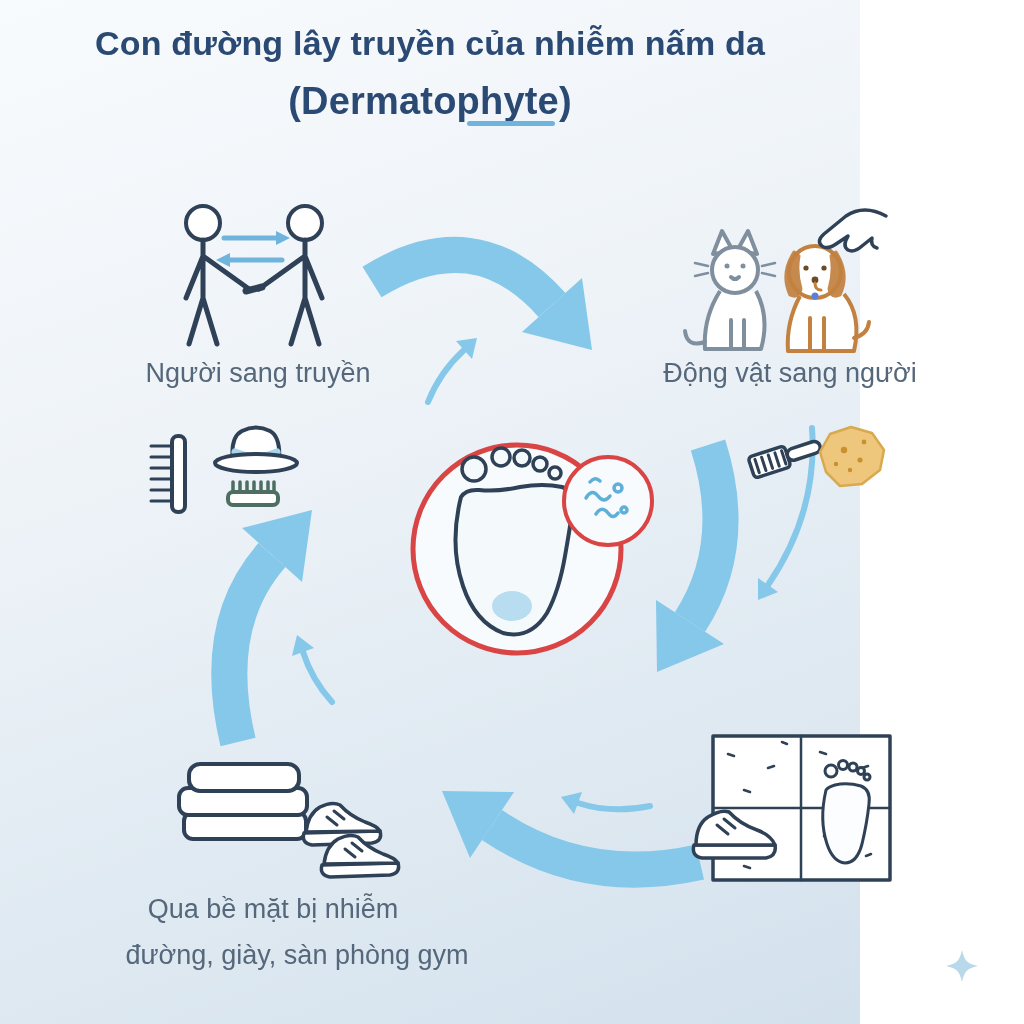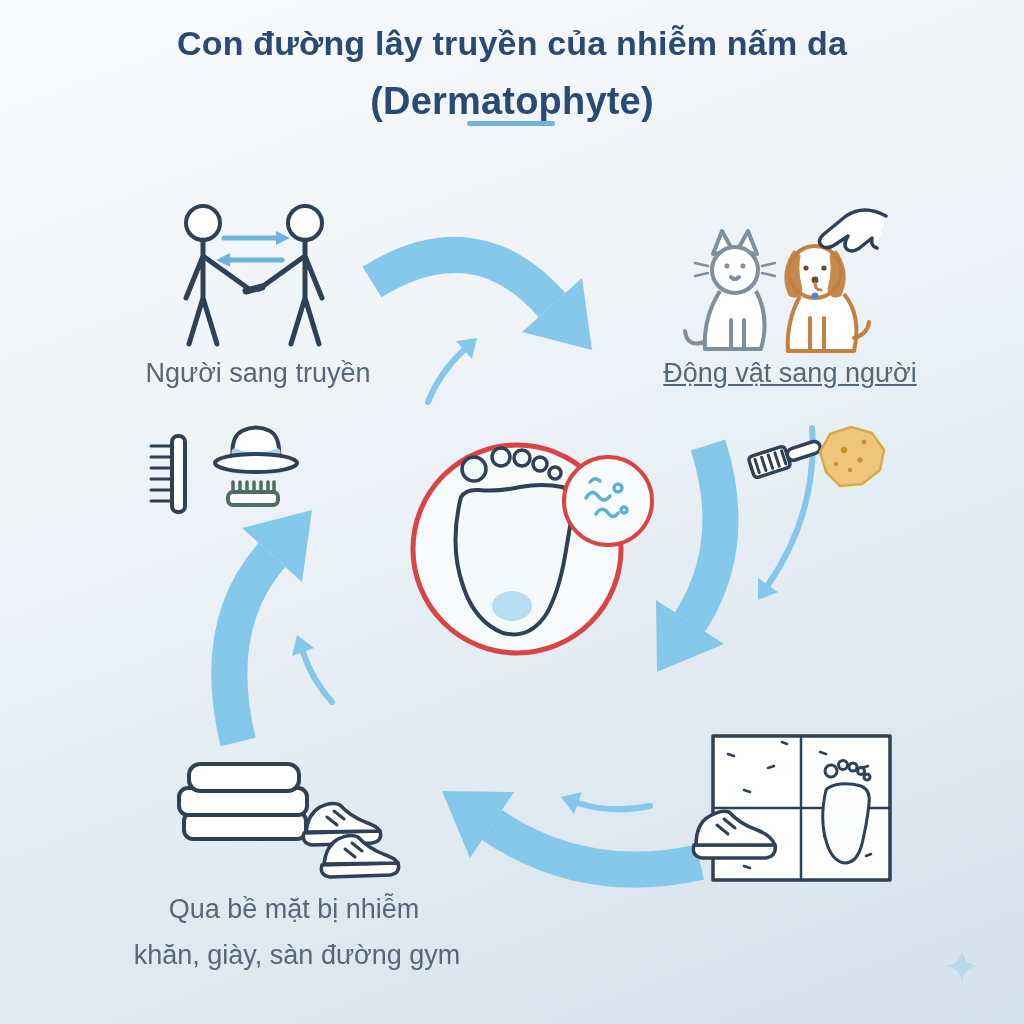--- a/index.html
+++ b/index.html
@@ -4,35 +4,35 @@
 <style>
   * { margin:0; padding:0; box-sizing:border-box; }
   :root{
     --title:#2a4a74; --label:#55677a; --arrow:#85c8e9; --outline:#2f4156;
     --red:#d94444; --dog:#c2813f; --cat:#7f8f9d; --accent:#6fb4dd;
     --light-blue:#a9d5ec; --cloth:#eec67c; --cloth-spot:#c8912e;
     --comb-green:#4d6f62; --microbe:#5fb0d8; --collar:#5a7fd6; --sparkle:#b9d8ea;
   }
   html,body{ width:1024px; height:1024px; overflow:hidden;
     font-family:"Liberation Sans", sans-serif; }
-  .stage{ position:relative; width:1024px; height:1024px;
+  .stage{ position:relative; width:860px; height:1024px;
     background:linear-gradient(160deg,#f8fbfd 0%,#eef3f8 38%,#e0eaf2 70%,#d3e1ed 100%); }
   .diagram{ position:absolute; left:0; top:0; width:1024px; height:1024px; }
 
   .title-line{ position:absolute; left:0; width:100%; text-align:center;
     font-weight:bold; color:var(--title); letter-spacing:.2px; }
   .title-line1{ top:24px; font-size:34px; }
   .title-line2{ top:80px; font-size:38px; }
   .title-underline{ position:absolute; top:121px; left:467px; width:88px; height:5px;
     border-radius:3px; background:var(--accent); }
 
   .label{ position:absolute; text-align:center; font-size:27px; color:var(--label); }
   .lbl-person  { top:358px; left:98px;  width:320px; }
-  .lbl-animal  { top:358px; left:630px; width:320px;text-decoration:underline; }
-  .lbl-surface1{ top:894px; left:134px; width:320px; }
+  .lbl-animal  { top:358px; left:630px; width:320px; }
+  .lbl-surface1{ top:894px; left:113px; width:320px; }
   .lbl-surface2{ top:940px; left:97px;  width:400px; }
 
   
   .arrow-s{ fill:none; stroke:var(--arrow); stroke-width:36; }
   .arrow-f{ fill:var(--arrow); }
   .arrow-thin{ fill:none; stroke:var(--arrow); stroke-width:6; stroke-linecap:round; }
   .arrow-mid{ fill:none; stroke:var(--accent); stroke-width:5; stroke-linecap:round; }
   .arrow-mid-f{ fill:var(--accent); }
   .ink{ fill:none; stroke:var(--outline); stroke-width:5; stroke-linecap:round; stroke-linejoin:round; }
   .ink3{ fill:none; stroke:var(--outline); stroke-width:3; stroke-linecap:round; stroke-linejoin:round; }
@@ -235,15 +235,15 @@
     </g>
 
     <g>
       <path class="sparkle" d="M 962 950 C 964.5 961 967 963.5 978 966 C 967 968.5 964.5 971 962 982 C 959.5 971 957 968.5 946 966 C 957 963.5 959.5 961 962 950 Z"></path>
     </g>
   </svg>
 
   <div class="label lbl-person">Người sang truyền</div>
   <div class="label lbl-animal">Động vật sang người</div>
   <div class="label lbl-surface1">Qua bề mặt bị nhiễm</div>
-  <div class="label lbl-surface2">khăn, giày, sàn đường gym</div>
+  <div class="label lbl-surface2">đường, giày, sàn phòng gym</div>
 
 </div>
 
 </body></html>

